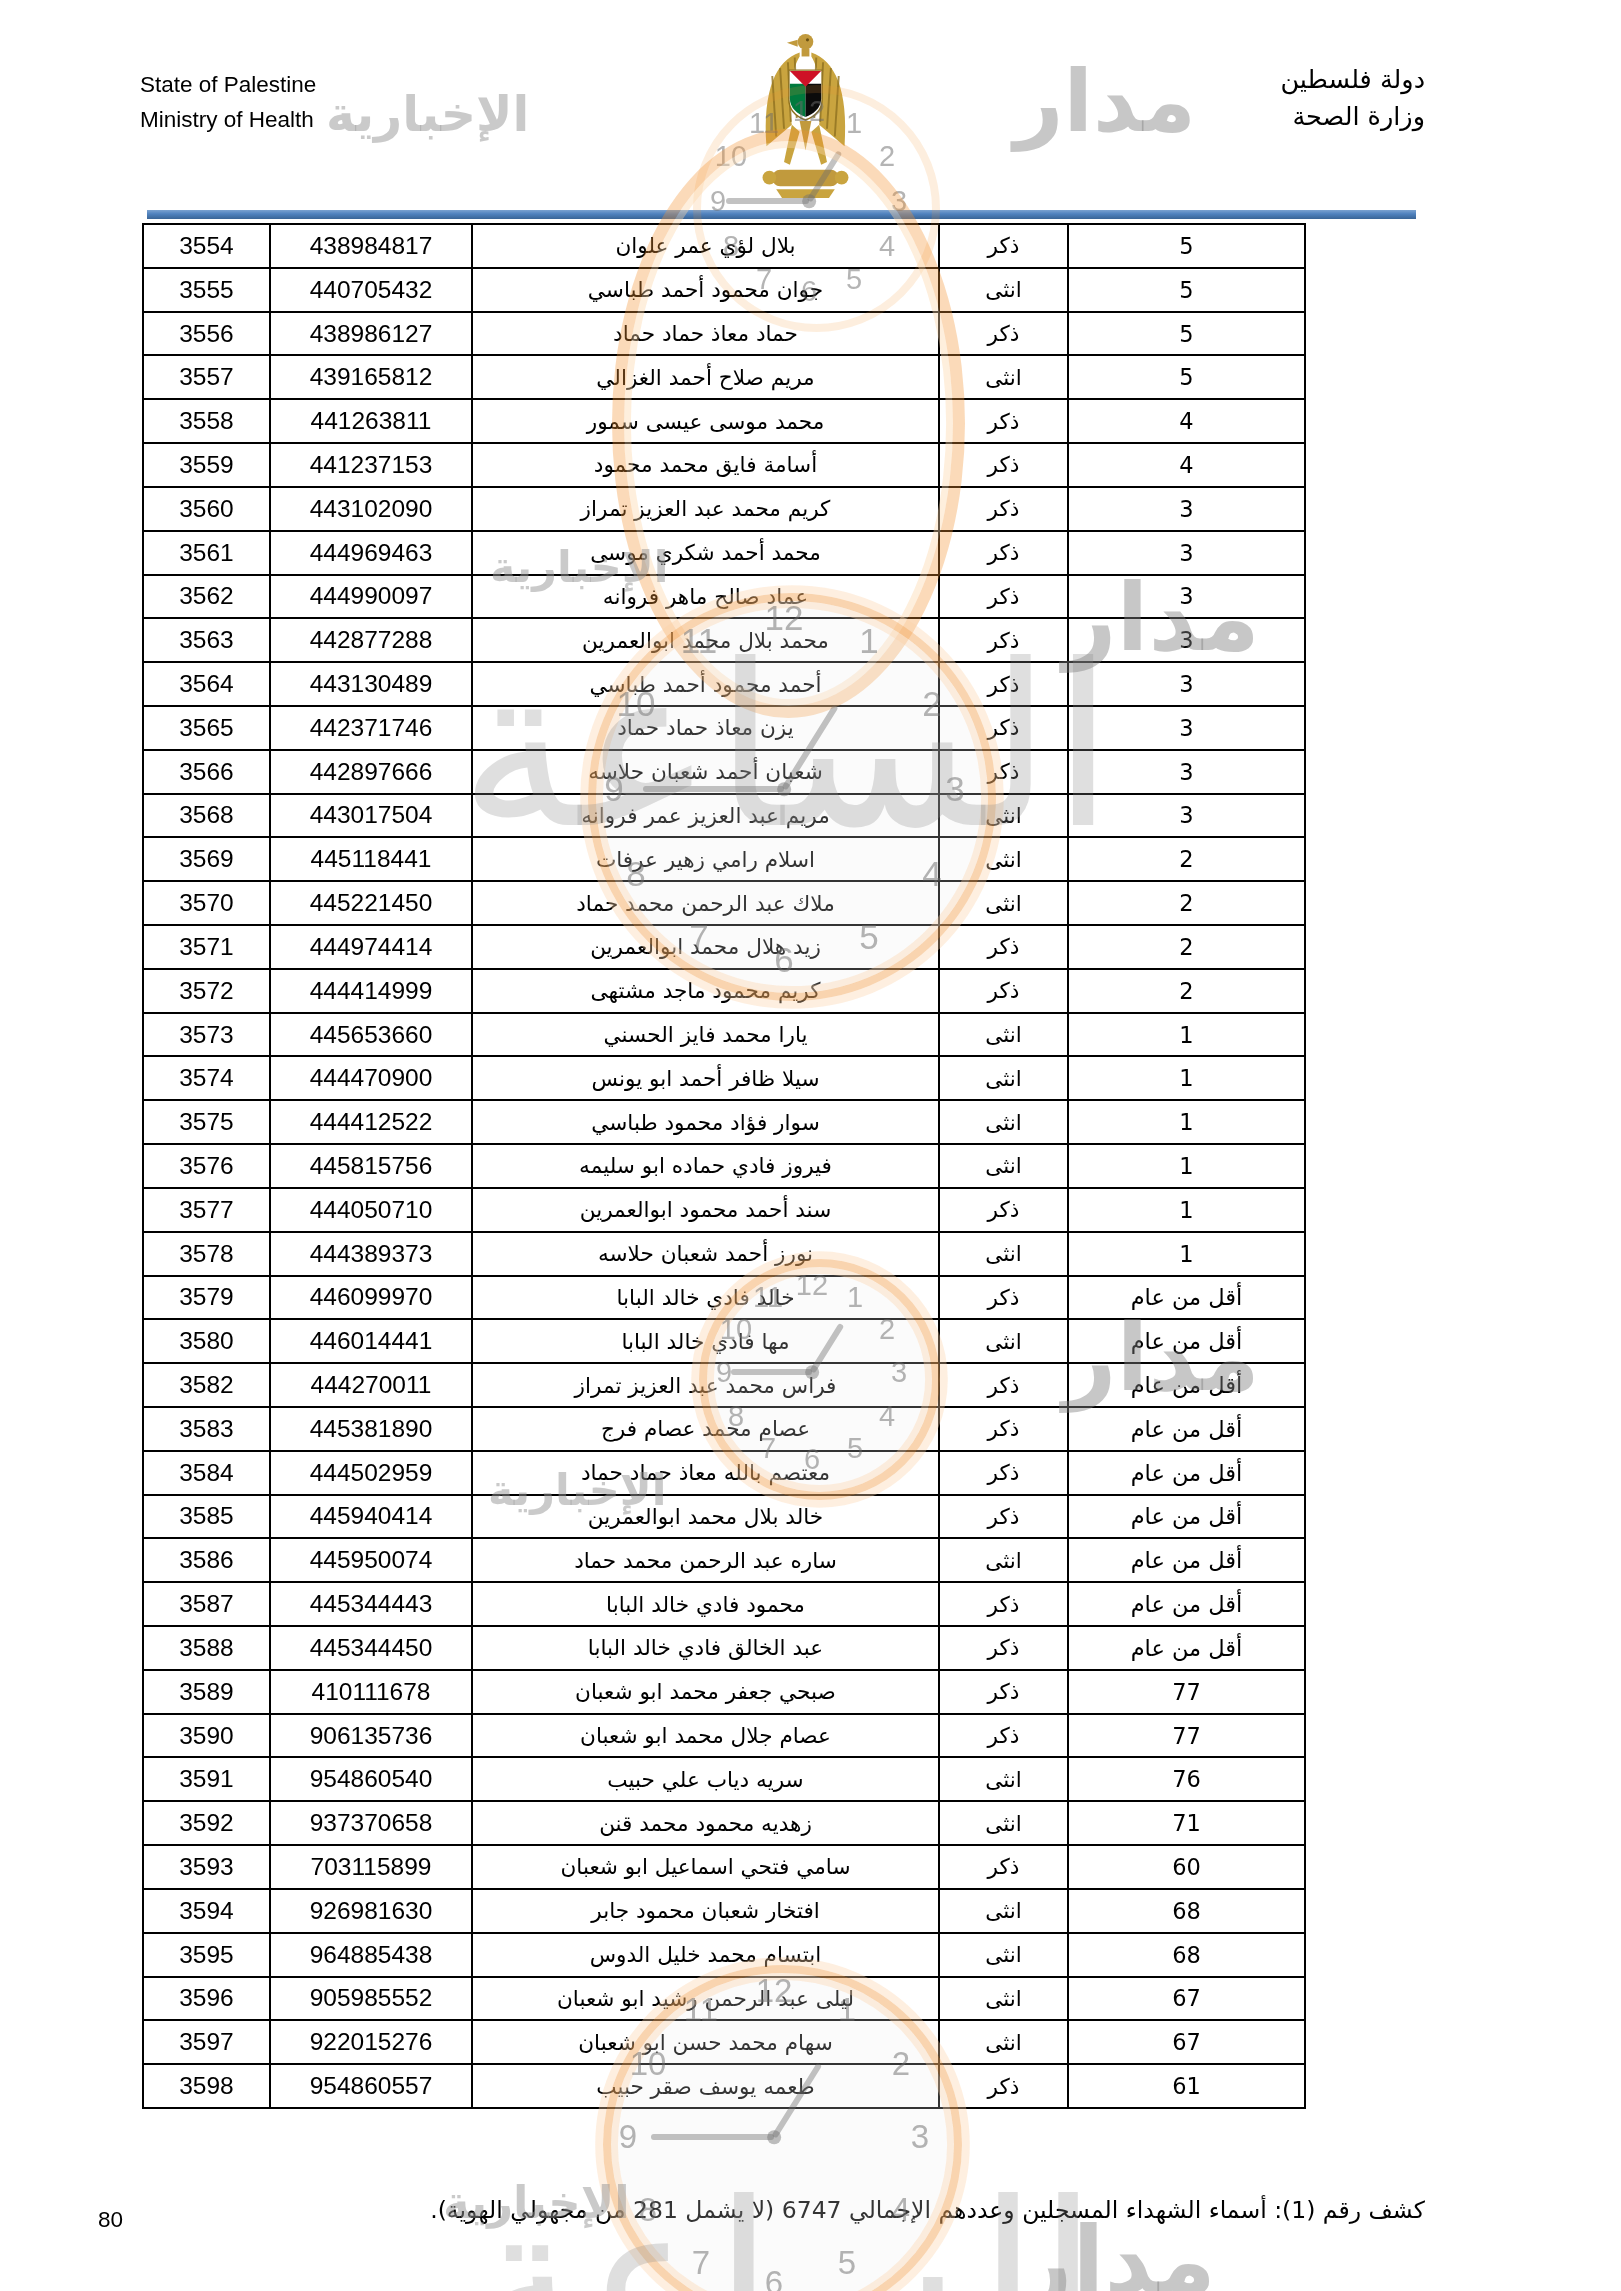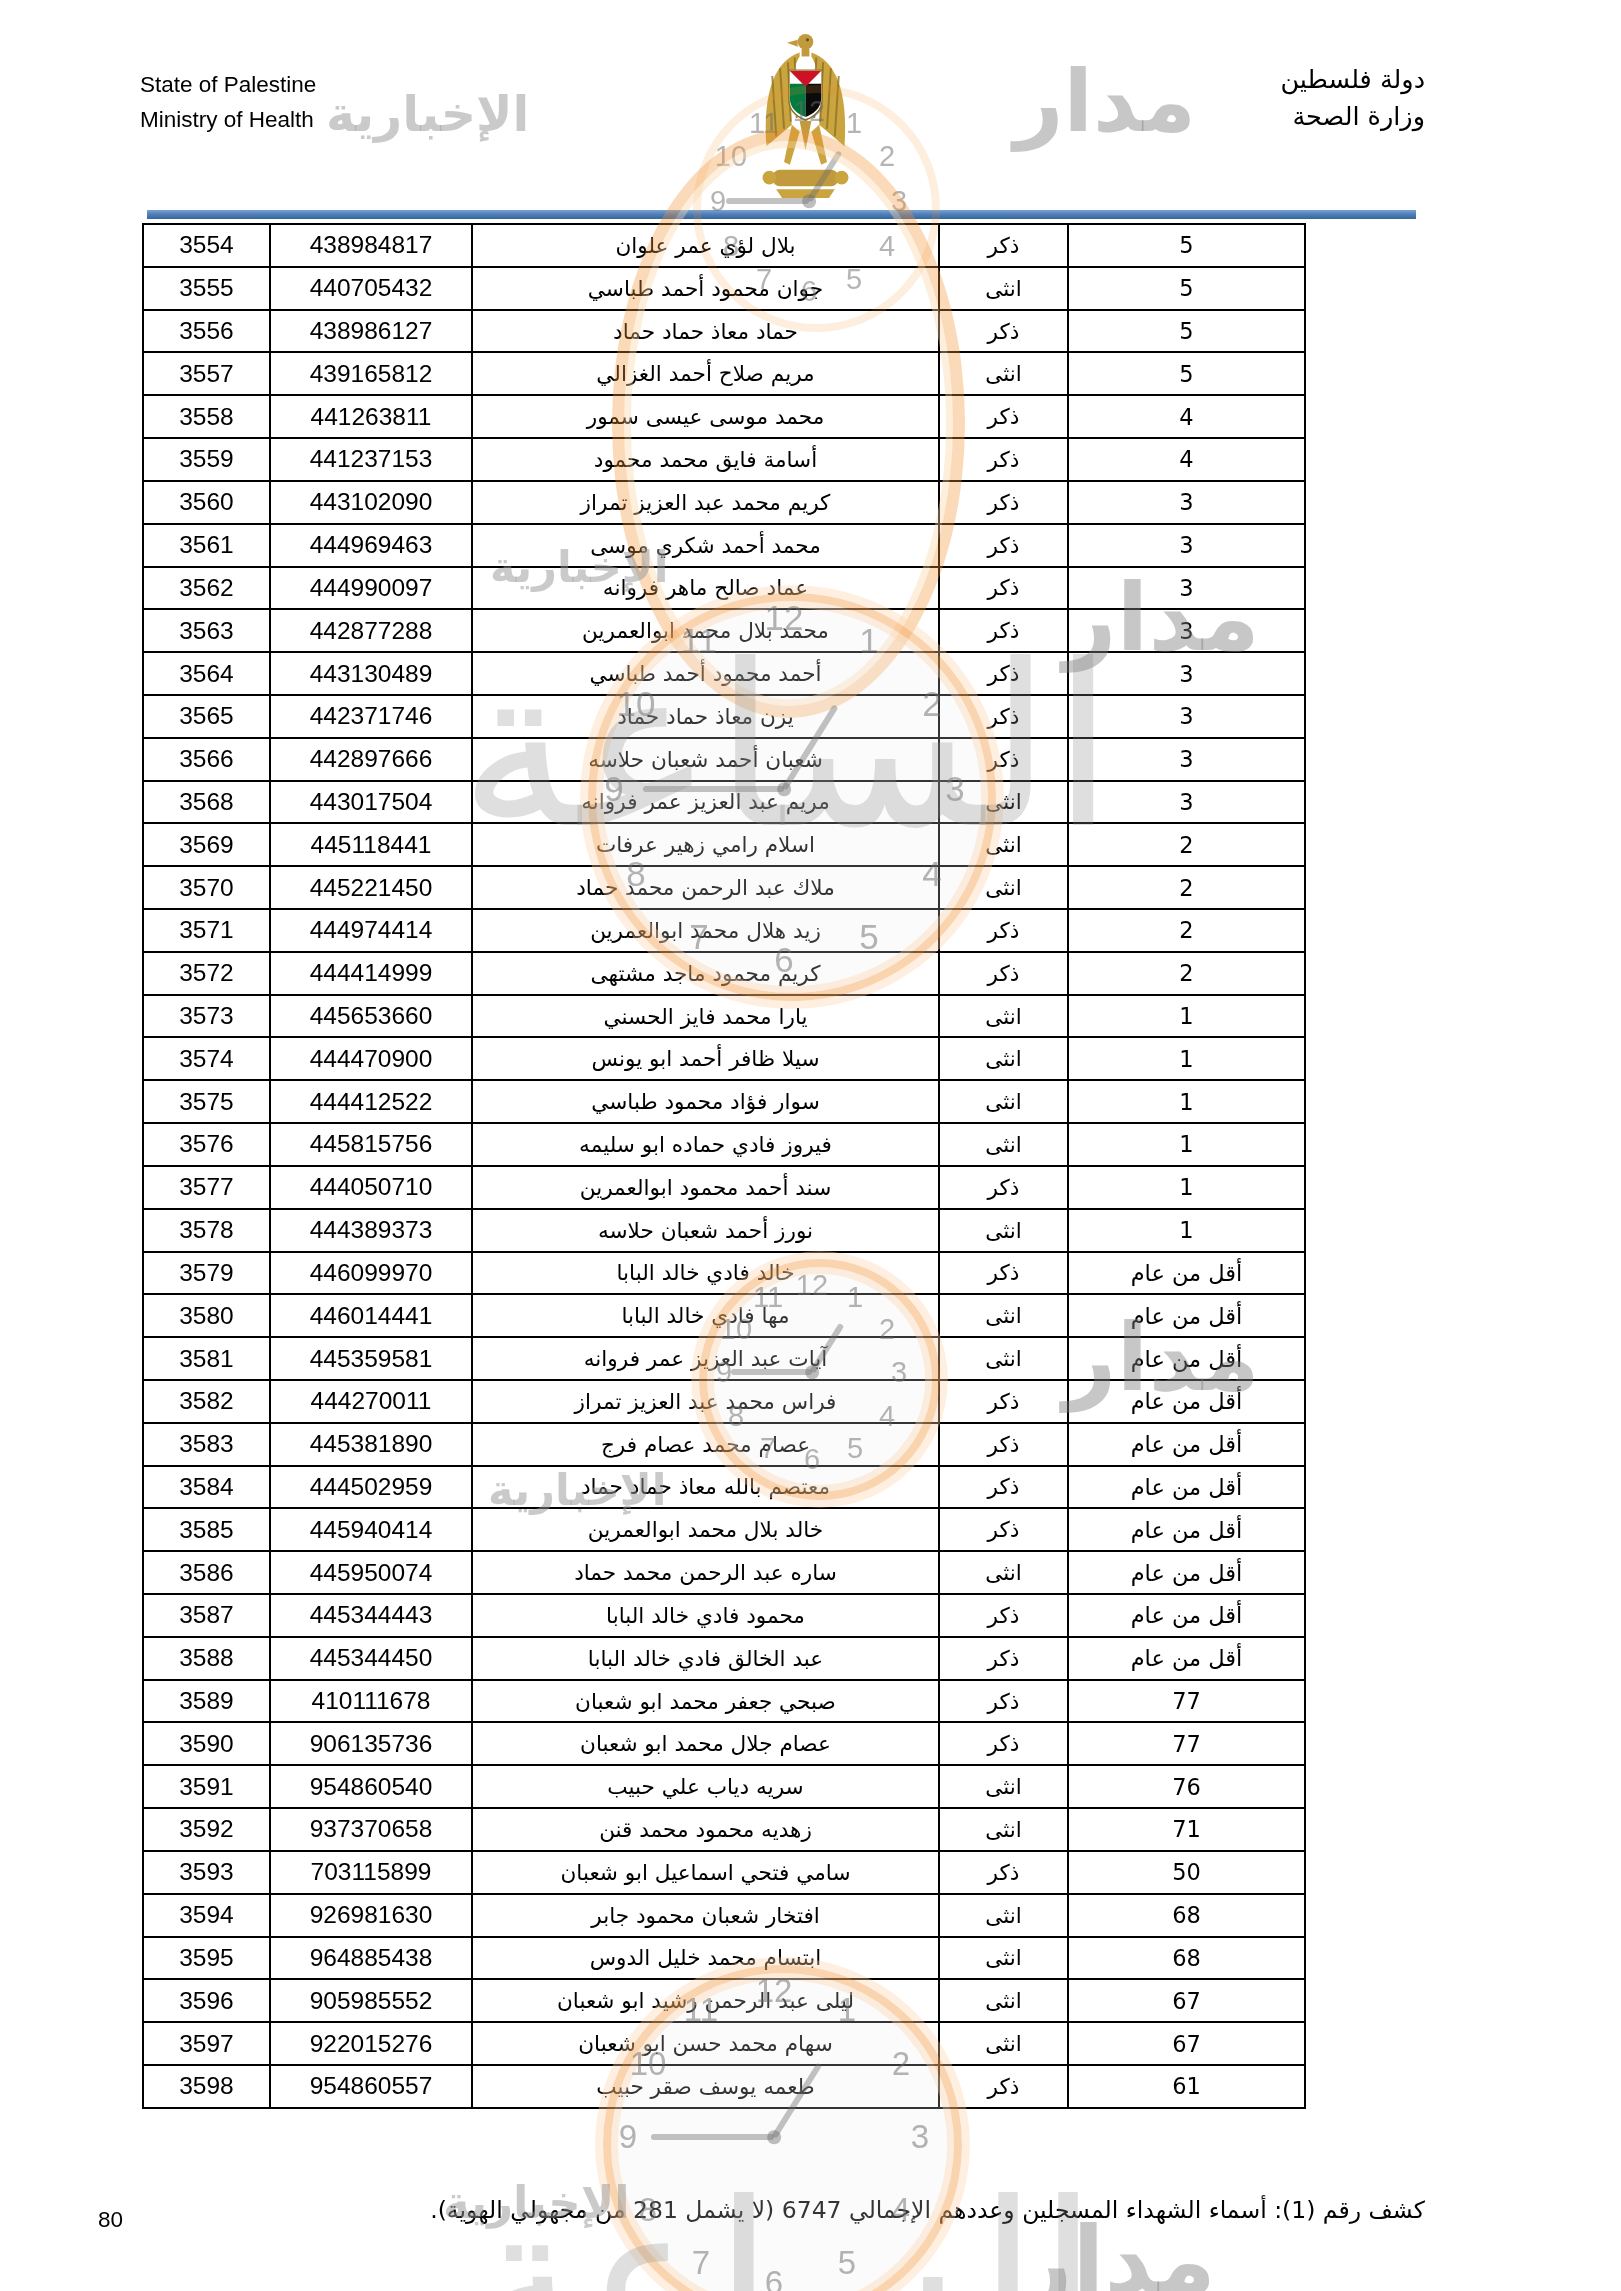--- a/index.html
+++ b/index.html
@@ -285,27 +285,20 @@
           <td class="col-age">أقل من عام</td>
         </tr>
         <tr>
           <td class="col-serial">3580</td>
           <td class="col-id">446014441</td>
           <td class="col-name">مها فادي خالد البابا</td>
           <td class="col-gender">انثى</td>
           <td class="col-age">أقل من عام</td>
         </tr>
         <tr>
-          <td class="col-serial">3581</td>
-          <td class="col-id">445359581</td>
-          <td class="col-name">آيات عبد العزيز عمر فروانه</td>
-          <td class="col-gender">انثى</td>
-          <td class="col-age">أقل من عام</td>
-        </tr>
-        <tr>
           <td class="col-serial">3582</td>
           <td class="col-id">444270011</td>
           <td class="col-name">فراس محمد عبد العزيز تمراز</td>
           <td class="col-gender">ذكر</td>
           <td class="col-age">أقل من عام</td>
         </tr>
         <tr>
           <td class="col-serial">3583</td>
           <td class="col-id">445381890</td>
           <td class="col-name">عصام محمد عصام فرج</td>
@@ -373,21 +366,21 @@
           <td class="col-id">937370658</td>
           <td class="col-name">زهديه محمود محمد قنن</td>
           <td class="col-gender">انثى</td>
           <td class="col-age">71</td>
         </tr>
         <tr>
           <td class="col-serial">3593</td>
           <td class="col-id">703115899</td>
           <td class="col-name">سامي فتحي اسماعيل ابو شعبان</td>
           <td class="col-gender">ذكر</td>
-          <td class="col-age">50</td>
+          <td class="col-age">60</td>
         </tr>
         <tr>
           <td class="col-serial">3594</td>
           <td class="col-id">926981630</td>
           <td class="col-name">افتخار شعبان محمود جابر</td>
           <td class="col-gender">انثى</td>
           <td class="col-age">68</td>
         </tr>
         <tr>
           <td class="col-serial">3595</td>

